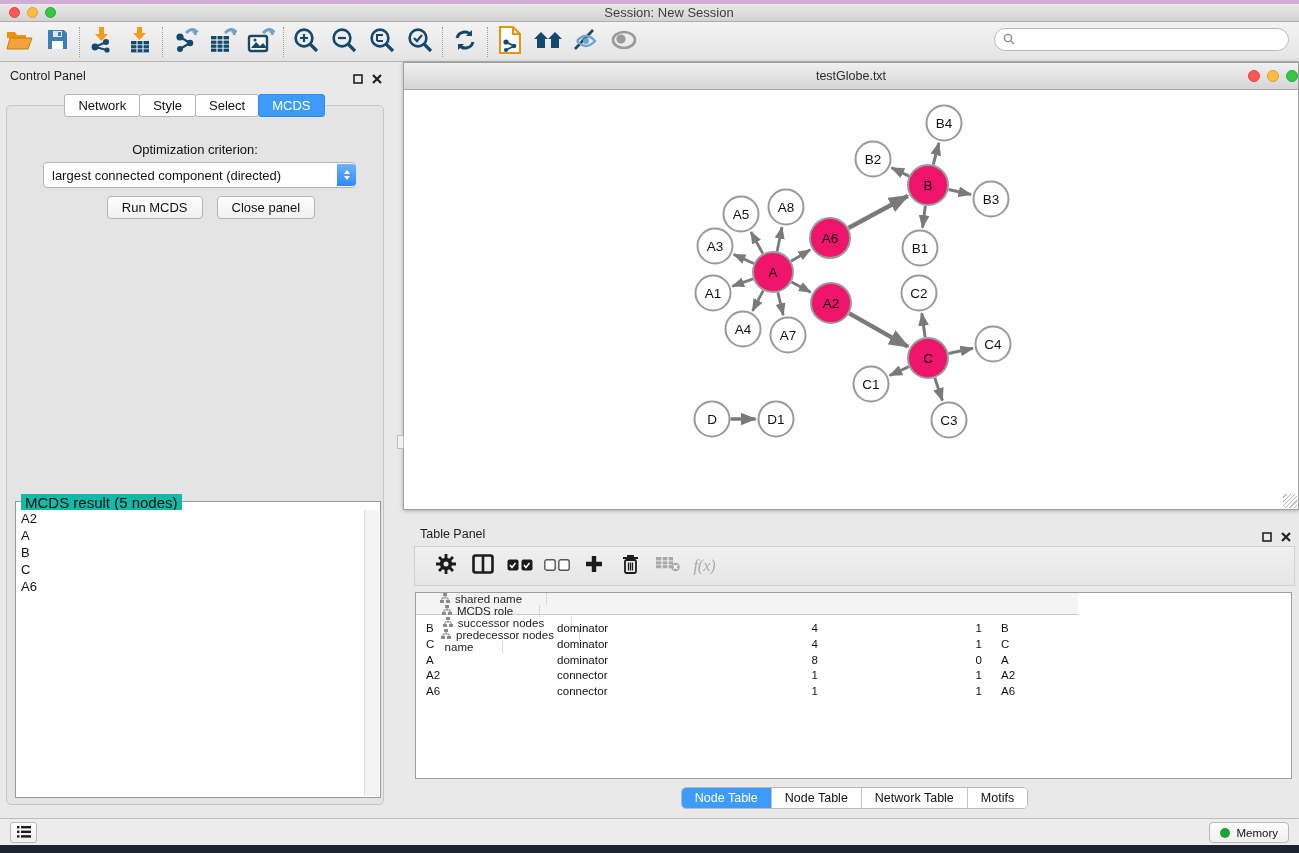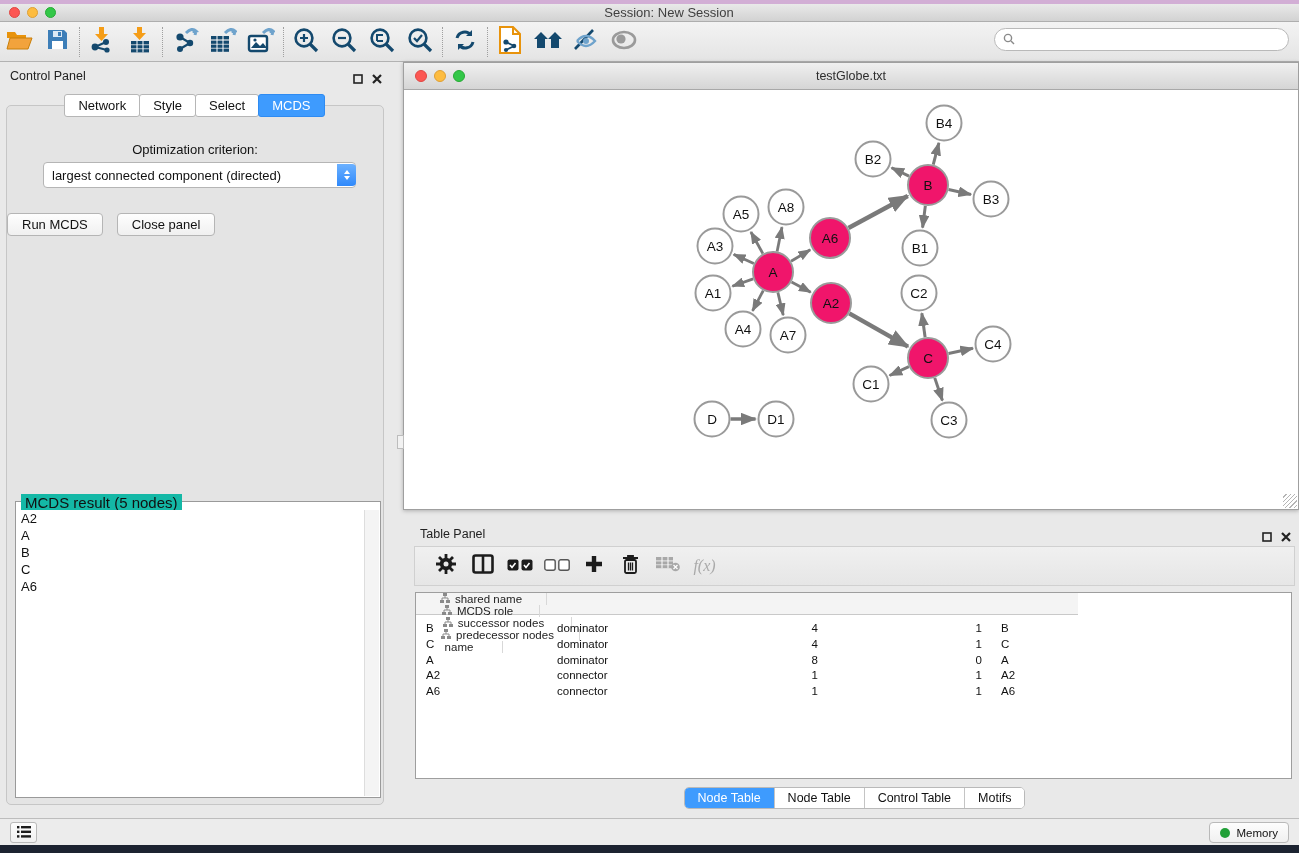--- a/index.html
+++ b/index.html
@@ -47,35 +47,35 @@
     background:#e4e4e4; border:1px solid #c6c6c6; border-radius:5px; }
   .opt-label { position:absolute; left:0; top:36px; width:100%; text-align:center; font-size:13px; color:#111; }
   .criterion { position:absolute; left:36px; top:56px; width:313px; height:26px; background:#fff;
     border:1px solid #b5b5b5; border-radius:4px; display:flex; align-items:center; font-size:13px; }
   .criterion .val { flex:1; padding-left:8px; color:#111; white-space:nowrap; overflow:hidden; }
   .stepper { width:19px; height:22px; margin-right:-1px; border-radius:0 4px 4px 0;
     background:linear-gradient(#6cb1ff,#2f89fb); display:flex; flex-direction:column; align-items:center; justify-content:center; gap:2px; }
   .stepper i { width:0; height:0; border-left:3.5px solid transparent; border-right:3.5px solid transparent; }
   .stepper i.up { border-bottom:4px solid #fff; }
   .stepper i.down { border-top:4px solid #fff; }
-  .cp-buttons { position:absolute; left:0; top:90px; width:100%; display:flex; justify-content:flex-start; gap:14px;margin-top:17px; }
+  .cp-buttons { position:absolute; left:16px; top:90px; width:100%; display:flex; justify-content:center; gap:14px; }
   .btn { font-size:13px; color:#111; padding:3px 14px; background:linear-gradient(#fefefe,#f0f0f0);
     border:1px solid #b5b5b5; border-radius:4px; }
   .mcds-result { position:absolute; left:8px; top:395px; width:366px; height:297px;
     border:1px solid #9a9a9a; background:#fff; }
   .mcds-legend { position:absolute; left:5px; top:-8px; background:#14b8a6; padding:0 4px; font-size:15px; color:#111; }
   .mcds-list { position:absolute; left:1px; top:8px; width:348px; height:286px; background:#fff; overflow:hidden; }
   .mcds-item { font-size:13px; color:#111; padding:1px 4px; line-height:15px; }
   .mcds-scroll { position:absolute; right:1px; top:8px; width:15px; height:286px; background:#f4f4f4; border-left:1px solid #ddd; }
 
   
   .net-window { position:absolute; left:403px; top:0; width:896px; height:448px;
     background:#fff; border:1px solid #9f9f9f; box-shadow:0 1px 4px rgba(0,0,0,.25); }
   .net-titlebar { position:absolute; left:0; top:0; width:100%; height:27px;
-    background:linear-gradient(#f0f0f0,#d5d5d5); border-bottom:1px solid #a8a8a8; display:flex; align-items:center; }
+    background:linear-gradient(#f0f0f0,#d5d5d5); border-bottom:1px solid #a8a8a8; display:flex; align-items:center;justify-content:flex-end; }
   .net-titlebar .title { position:absolute; left:0; right:0; text-align:center; font-size:12.5px; color:#2d2d2d; }
   .net-titlebar .lights { margin-left:11px; }
   .net-titlebar .light { width:12px; height:12px; }
   .net-canvas { position:absolute; left:1px; top:27px; width:893px; height:419px; background:#fff; }
   svg text { font-family:"Liberation Sans","DejaVu Sans",sans-serif; }
   .resize-grip { position:absolute; right:1px; bottom:1px; width:14px; height:14px;
     background:repeating-linear-gradient(135deg,transparent 0 2px,#b5b5b5 2px 3px); }
   .split-handle { position:absolute; left:-7px; top:372px; width:7px; height:14px; background:#f2f2f2; border:1px solid #bdbdbd; }
 
   
@@ -611,21 +611,21 @@
               <div class="dt-cell" style="width: 156px; text-align: right; padding: 0px 9px 0px 0px;">1</div>
               <div class="dt-cell" style="width: 164px; text-align: right; padding: 0px 9px 0px 0px;">1</div>
               <div class="dt-cell" style="width: 87px; text-align: left; padding: 0px 0px 0px 10px;">A6</div>
             </div>
           </div>
       </div>
       <div class="tp-tabs">
         <span class="seg">
             <span class="seg-tab active">Node Table</span>
             <span class="seg-tab">Node Table</span>
-            <span class="seg-tab">Control Table</span>
+            <span class="seg-tab">Network Table</span>
             <span class="seg-tab">Motifs</span>
           </span>
       </div>
     </div>
 
   </div>
 
   <div class="statusbar">
     <span class="list-btn">
         <span>

